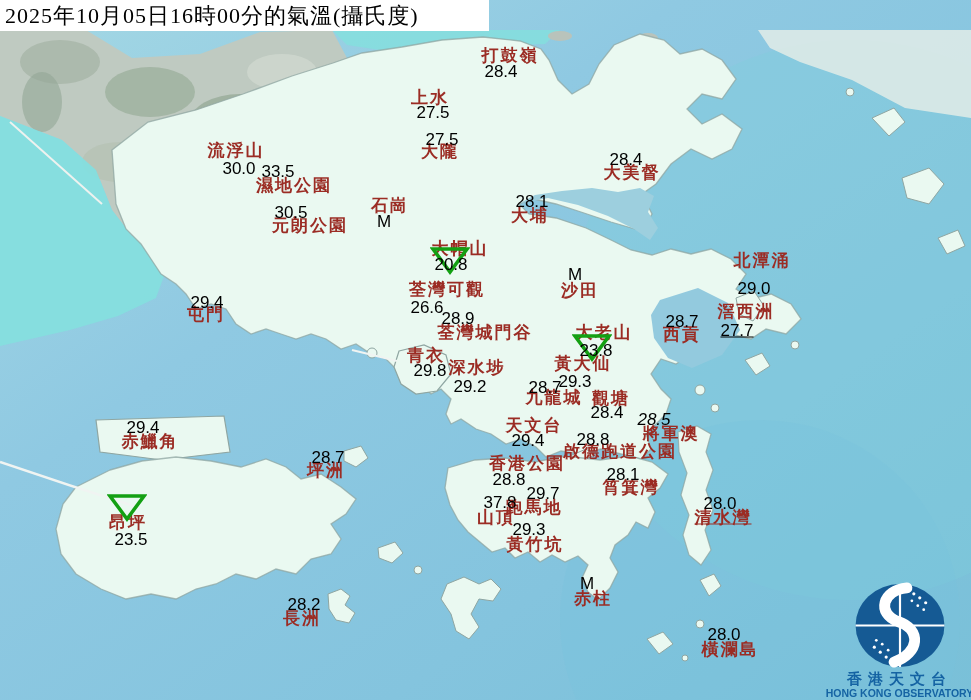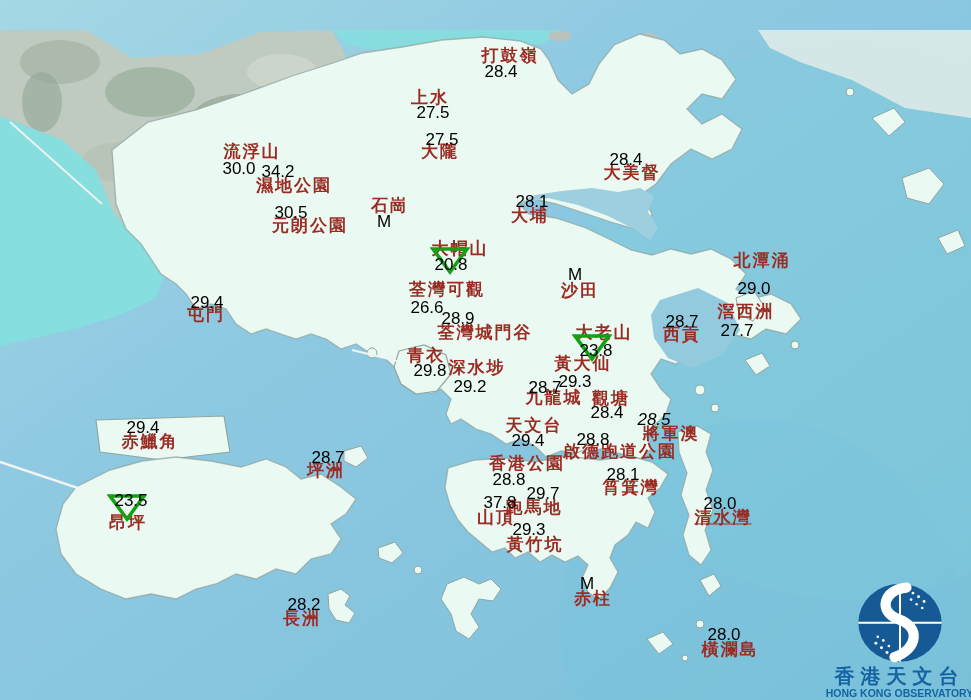--- a/index.html
+++ b/index.html
@@ -14,21 +14,21 @@
   
   #station-layer{position:absolute;left:0;top:0;width:971px;height:700px;z-index:20;}
   .st-name{position:absolute;transform:translate(-50%,-50%);color:#9b2c24;font-size:17px;
            letter-spacing:2px;white-space:nowrap;font-weight:bold;line-height:1;}
   .st-value{position:absolute;transform:translate(-50%,-50%);color:#000;font-size:17px;
             white-space:nowrap;line-height:1;z-index:2;}
   .min-marker{position:absolute;transform:translate(-50%,-50%);z-index:1;}
   
   #logo{position:absolute;left:828px;top:582px;width:143px;height:118px;z-index:25;
         display:flex;flex-direction:column;align-items:center;}
-  #logo-zh{color:#1563a3;font-size:20px;font-weight:bold;letter-spacing:6px;line-height:1.1;
+  #logo-zh{color:#1563a3;font-size:15px;font-weight:bold;letter-spacing:6px;line-height:1.1;
            white-space:nowrap;}
   #logo-en{color:#1563a3;font-size:10.5px;font-weight:bold;letter-spacing:0px;line-height:1.2;
            white-space:nowrap;}
 </style>
 </head>
 <body>
 
 <div id="stage">
 
   <svg id="basemap" width="971" height="700" viewBox="0 0 971 700">
@@ -99,31 +99,34 @@
     <circle cx="700" cy="390" r="5" fill="#eaf9f1" stroke="#8fa6a2"></circle>
     <circle cx="715" cy="408" r="4" fill="#eaf9f1" stroke="#8fa6a2"></circle>
     <path d="M745,360 L762,353 L770,366 L756,375 Z" fill="#eaf9f1" stroke="#8fa6a2" stroke-width="1"></path>
     <circle cx="795" cy="345" r="4" fill="#eaf9f1" stroke="#8fa6a2"></circle>
 
     <path d="M0,462 Q70,486 140,508" fill="none" stroke="#f0f4f2" stroke-width="2.5"></path>
     <path d="M10,122 L102,204" fill="none" stroke="#eef2ef" stroke-width="2"></path>
     <path d="M352,350 L397,361" fill="none" stroke="#f0f4f2" stroke-width="2"></path>
   </svg>
 
+  <div id="title-bar">
+    <span>2025年10月05日16時00分的氣溫(攝氏度)</span>
+  </div>
 
   <div id="station-layer">
       <div class="st-value" style="left: 501px; top: 71px;">28.4</div>
       <div class="st-name" style="left: 510px; top: 55px;">打鼓嶺</div>
       <div class="st-value" style="left: 433px; top: 112px;">27.5</div>
       <div class="st-name" style="left: 430px; top: 97px; text-align: right;">上水</div>
       <div class="st-value" style="left: 442px; top: 139px;">27.5</div>
       <div class="st-name" style="left: 440px; top: 151px;">大隴</div>
       <div class="st-value" style="left: 239px; top: 168px;">30.0</div>
-      <div class="st-name" style="left: 252px; top: 151px;">流浮山</div>
-      <div class="st-value" style="left: 278px; top: 171px;">34.2</div>
+      <div class="st-name" style="left: 236px; top: 151px; font-family: Liberation Mono, monospace;">流浮山</div>
+      <div class="st-value" style="left: 278px; top: 171px;">33.5</div>
       <div class="st-name" style="left: 294px; top: 185px;">濕地公園</div>
       <div class="st-value" style="left: 626px; top: 159px;">28.4</div>
       <div class="st-name" style="left: 632px; top: 172px;">大美督</div>
       <div class="st-value" style="left: 291px; top: 212px;">30.5</div>
       <div class="st-name" style="left: 310px; top: 225px;">元朗公園</div>
       <div class="st-value" style="left: 384px; top: 221px;">M</div>
       <div class="st-name" style="left: 390px; top: 205px;">石崗</div>
       <div class="st-value" style="left: 532px; top: 201px;">28.1</div>
       <div class="st-name" style="left: 530px; top: 215px;">大埔</div>
       <div class="min-marker" style="left: 450px; top: 262px;"><svg width="40" height="30" viewBox="0 0 40 30">
@@ -141,21 +144,21 @@
       <div class="st-name" style="left: 206px; top: 314px;">屯門</div>
       <div class="st-value" style="left: 458px; top: 318px;">28.9</div>
       <div class="st-name" style="left: 485px; top: 332px;">荃灣城門谷</div>
       <div class="min-marker" style="left: 592px; top: 349px;"><svg width="40" height="30" viewBox="0 0 40 30">
           <polygon points="3,4 37,4 20,27" fill="none" stroke="#13a013" stroke-width="3.5"></polygon>
         </svg></div>
       <div class="st-value" style="left: 596px; top: 350px;">23.8</div>
       <div class="st-name" style="left: 604px; top: 332px;">大老山</div>
       <div class="st-value" style="left: 682px; top: 321px;">28.7</div>
       <div class="st-name" style="left: 682px; top: 334px;">西貢</div>
-      <div class="st-value" style="left: 737px; top: 330px;">27.7</div>
+      <div class="st-value" style="left: 737px; top: 330px; text-decoration: underline;">27.7</div>
       <div class="st-name" style="left: 746px; top: 311px;">滘西洲</div>
       <div class="st-value" style="left: 430px; top: 370px;">29.8</div>
       <div class="st-name" style="left: 426px; top: 355px;">青衣</div>
       <div class="st-value" style="left: 470px; top: 386px;">29.2</div>
       <div class="st-name" style="left: 477px; top: 367px;">深水埗</div>
       <div class="st-value" style="left: 575px; top: 381px;">29.3</div>
       <div class="st-name" style="left: 583px; top: 363px;">黃大仙</div>
       <div class="st-value" style="left: 545px; top: 387px;">28.7</div>
       <div class="st-name" style="left: 554px; top: 398px; font-family: Liberation Mono, monospace;">九龍城</div>
       <div class="st-value" style="left: 607px; top: 412px;">28.4</div>
@@ -176,21 +179,21 @@
       <div class="st-name" style="left: 631px; top: 487px;">筲箕灣</div>
       <div class="st-value" style="left: 543px; top: 493px;">29.7</div>
       <div class="st-name" style="left: 534px; top: 507px;">跑馬地</div>
       <div class="st-value" style="left: 500px; top: 502px;">37.8</div>
       <div class="st-name" style="left: 496px; top: 517px;">山頂</div>
       <div class="st-value" style="left: 720px; top: 503px;">28.0</div>
       <div class="st-name" style="left: 723px; top: 517px; text-decoration: underline;">清水灣</div>
       <div class="min-marker" style="left: 127px; top: 509px;"><svg width="40" height="30" viewBox="0 0 40 30">
           <polygon points="3,4 37,4 20,27" fill="none" stroke="#13a013" stroke-width="3.5"></polygon>
         </svg></div>
-      <div class="st-value" style="left: 131px; top: 500px;">23.5</div>
+      <div class="st-value" style="left: 131px; top: 539px;">23.5</div>
       <div class="st-name" style="left: 128px; top: 522px;">昂坪</div>
       <div class="st-value" style="left: 529px; top: 529px;">29.3</div>
       <div class="st-name" style="left: 535px; top: 544px;">黃竹坑</div>
       <div class="st-value" style="left: 304px; top: 604px;">28.2</div>
       <div class="st-name" style="left: 302px; top: 618px;">長洲</div>
       <div class="st-value" style="left: 587px; top: 583px;">M</div>
       <div class="st-name" style="left: 593px; top: 598px;">赤柱</div>
       <div class="st-value" style="left: 724px; top: 634px;">28.0</div>
       <div class="st-name" style="left: 730px; top: 649px;">橫瀾島</div>
     </div>

